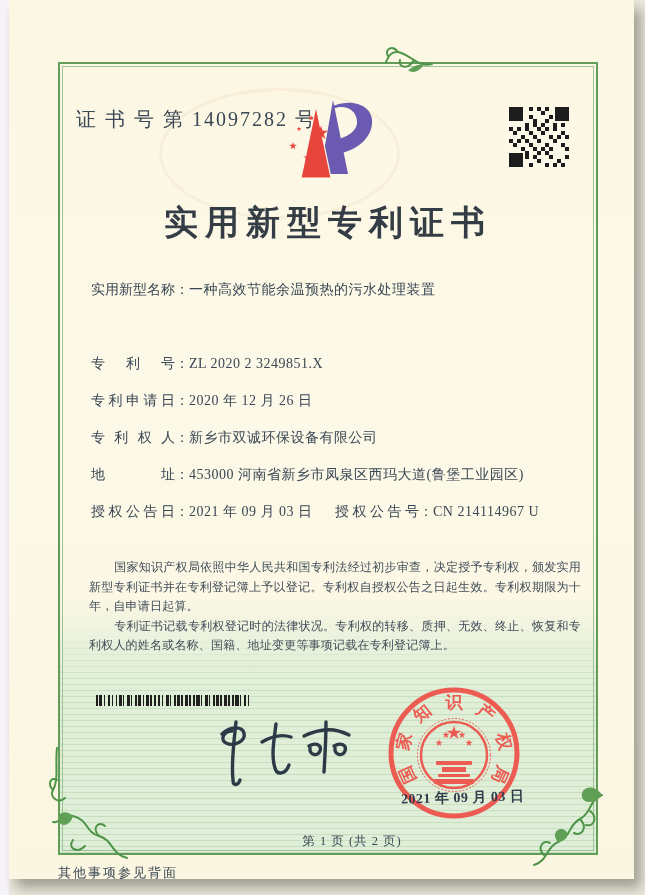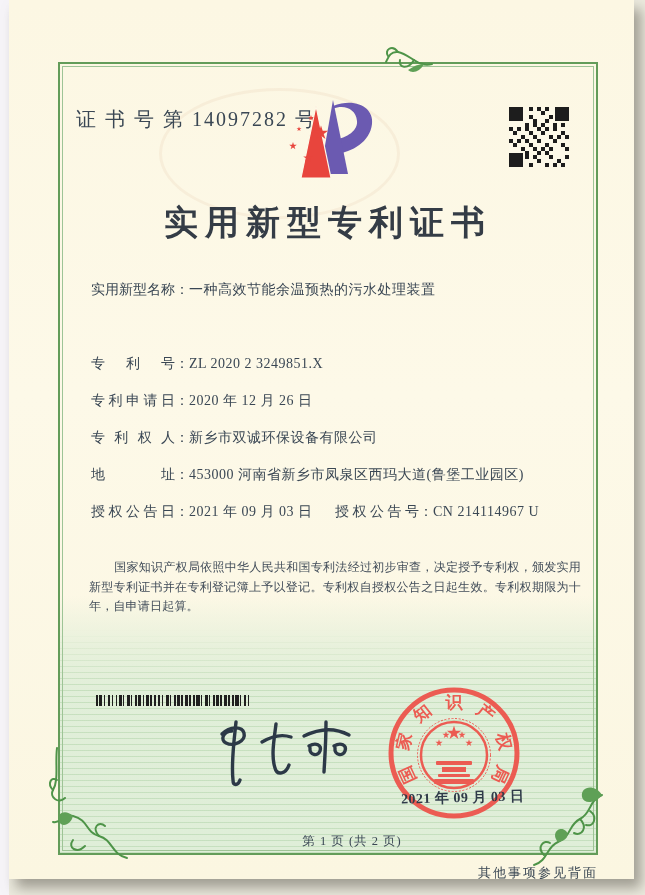--- a/index.html
+++ b/index.html
@@ -39,21 +39,21 @@
        transparent 6px 7.5px,#20201f 7.5px 8.5px,transparent 8.5px 11.5px,#20201f 11.5px 14px,
        transparent 14px 15.5px,#20201f 15.5px 16.5px,transparent 16.5px 19.5px);}
   .director{position:absolute;left:89px;top:738px;font-size:15px;letter-spacing:2px;color:#37424e;}
   .director div{margin-bottom:10px;}
   .sig{position:absolute;left:189px;top:710px;}
   .seal{position:absolute;left:372px;top:682px;opacity:.9;}
   .seal-date{position:absolute;left:392px;top:789px;font-size:14px;font-weight:600;
              letter-spacing:.5px;color:#2f3b49;transform:rotate(-1.5deg);}
   .page-info{position:absolute;left:49px;top:833px;width:540px;text-align:center;
              font-size:12.5px;color:#3a4754;letter-spacing:1px;margin-left:24px;}
-  .back-note{position:absolute;left:49px;top:864px;width:540px;text-align:right;
+  .back-note{position:absolute;left:49px;top:864px;width:540px;text-align:left;
              font-size:13px;color:#3a4754;letter-spacing:2px;}
   .st{fill:none;stroke:#4e9448;stroke-width:2;stroke-linecap:round;}
 </style>
 </head>
 <body>
 
 <div class="canvas">
 <div class="page">
 
   <div class="band"></div>
@@ -187,20 +187,21 @@
   </div>
   <div class="field-row" style="top:503px;">
     <span class="flabel">授权公告日</span><span>：</span><span class="fvalue">2021 年 09 月 03 日</span>
     <span class="pair2">
       <span class="flabel">授权公告号</span><span>：</span><span class="fvalue">CN 214114967 U</span>
     </span>
   </div>
 
   <div class="paras">
     <p>国家知识产权局依照中华人民共和国专利法经过初步审查，决定授予专利权，颁发实用新型专利证书并在专利登记簿上予以登记。专利权自授权公告之日起生效。专利权期限为十年，自申请日起算。</p>
+    <p>专利证书记载专利权登记时的法律状况。专利权的转移、质押、无效、终止、恢复和专利权人的姓名或名称、国籍、地址变更等事项记载在专利登记簿上。</p>
   </div>
 
   <div class="barcode"></div>
 
 
   <svg class="sig" width="160" height="85" viewBox="0 0 160 85">
     <g fill="none" stroke="#2c3947" stroke-width="3.4" stroke-linecap="round" stroke-linejoin="round">
       <path d="M38,12 C36,32 33,52 35,70 C35,76 40,76 42,70"></path>
       <path d="M24,24 C32,16 44,16 46,23 C48,31 36,37 28,33 C22,30 25,21 34,21"></path>
       <path d="M78,14 C76,30 73,46 77,58 C79,66 88,64 91,55"></path>

